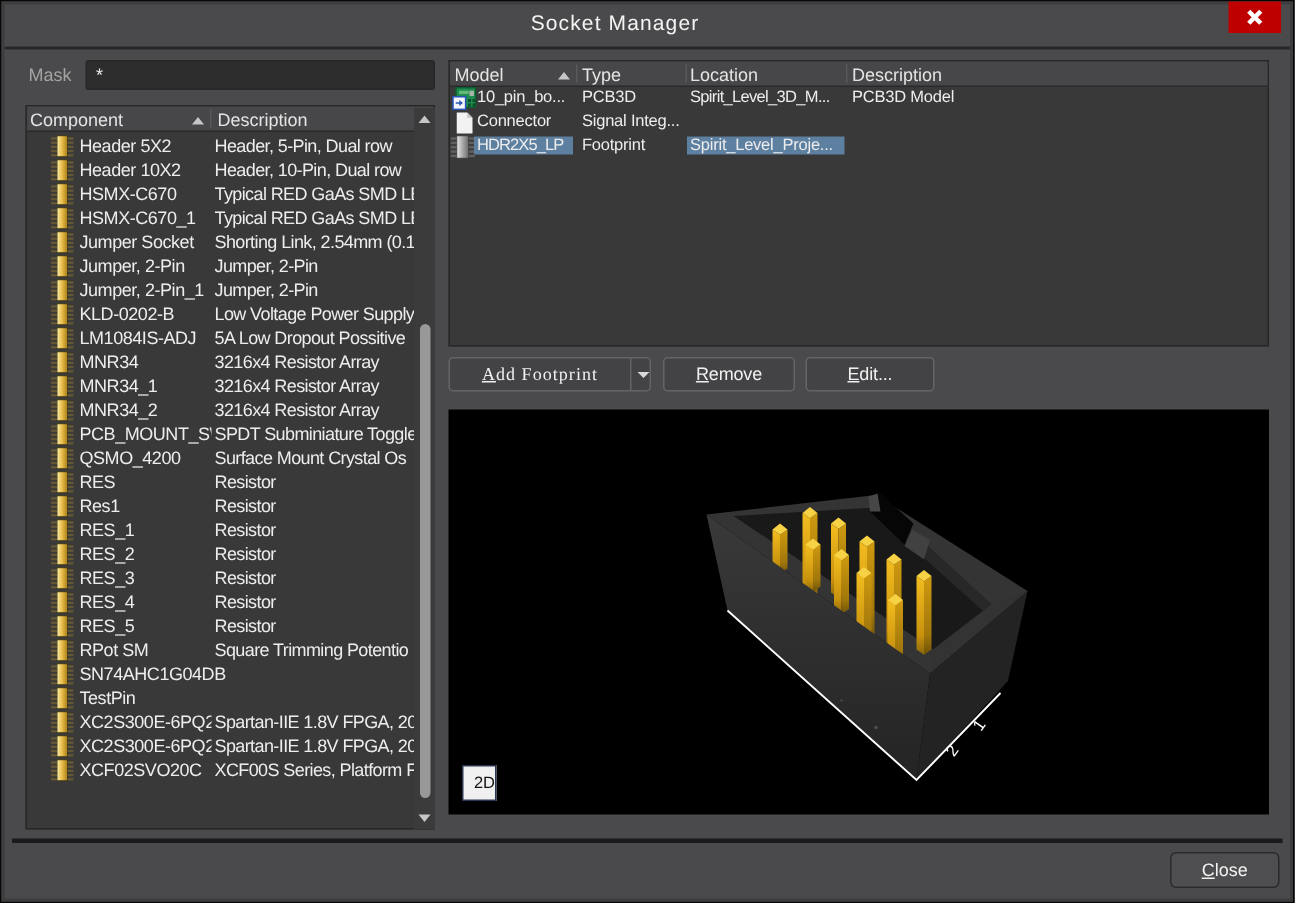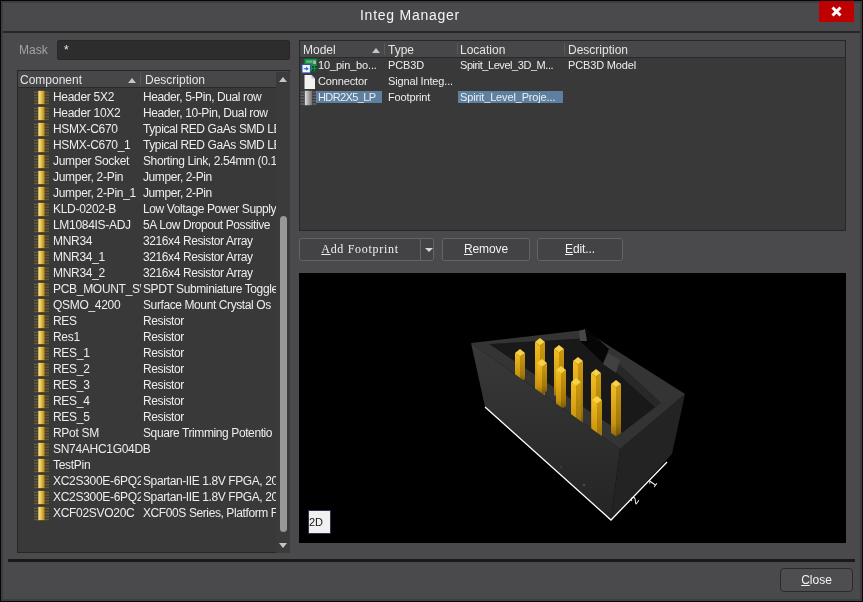--- a/index.html
+++ b/index.html
@@ -42,21 +42,21 @@
 
 .btn { position:absolute; height:23px; background:#434346; border:1px solid #646468; border-radius:3px; font-size:12px; color:#f1f1f1; text-align:center; line-height:21px; letter-spacing:-0.1px; }
 #addfp { left:299px; top:238px; width:135px;font-family:Liberation Serif, serif; }
 #addfp .main { position:absolute; left:0; top:0; width:120px; line-height:21px; letter-spacing:0.7px; }
 #addfp .vdiv { position:absolute; left:120px; top:0px; width:1px; height:21px; background:#646468; }
 #addfp .darr { position:absolute; left:125px; top:9px; width:0; height:0; border-left:4px solid transparent; border-right:4px solid transparent; border-top:4px solid #d8d8da; }
 #removebtn { left:442px; top:238px; width:88px; }
 #editbtn { left:537px; top:238px; width:86px; }
 
 #preview { left:299px; top:273px; width:547px; height:270px; background:#000; }
-#btn2d { left:308px; top:510px; width:23px; height:24px; background:#f0f0f0; border:1px solid #2b3450; font-size:11px; color:#141414; text-align:left; line-height:22px; z-index:10; }
+#btn2d { left:308px; top:510px; width:23px; height:24px; background:#f0f0f0; border:1px solid #2b3450; font-size:11px; color:#141414; text-align:right; line-height:22px; z-index:10; }
 #footsep { left:8px; top:559px; width:847px; height:3px; background:#1a1a1a; }
 #closebtn2 { left:780px; top:568px; width:73px; height:24px; background:#4e4e50; border:1px solid #2a2a2c; border-radius:4px; font-size:12px; color:#f2f2f2; text-align:center; line-height:22px; }
 </style>
 </head>
 <body>
 <svg width="0" height="0" style="position:absolute">
 <defs>
 <linearGradient id="icgrad" x1="0" y1="0" x2="1" y2="0">
   <stop offset="0" stop-color="#f8ecae"></stop>
         <stop offset="0.45" stop-color="#ecc14e"></stop>
@@ -80,21 +80,21 @@
   <stop offset="0" stop-color="#cf9a10"></stop>
         <stop offset="0.75" stop-color="#a1770b"></stop>
         <stop offset="1" stop-color="#6e5206"></stop>
 </linearGradient>
 </defs>
 </svg>
 
 <div class="abs" id="outer-border"></div>
 <div class="abs" id="inner-border"></div>
 <div class="abs" id="titlebar-sep"></div>
-<div class="abs" id="title">Integ Manager</div>
+<div class="abs" id="title">Socket Manager</div>
 <div class="abs" id="closebtn">
     <svg width="11" height="11" viewBox="0 0 11 11">
       <path d="M1.5 1.5 L9.5 9.5 M9.5 1.5 L1.5 9.5" stroke="#fff" stroke-width="3"></path>
     </svg>
   </div>
 
 <div class="abs label" id="masklabel">Mask</div>
 <div class="abs" id="maskinput">*</div>
 
 <div class="abs" id="leftpanel">

